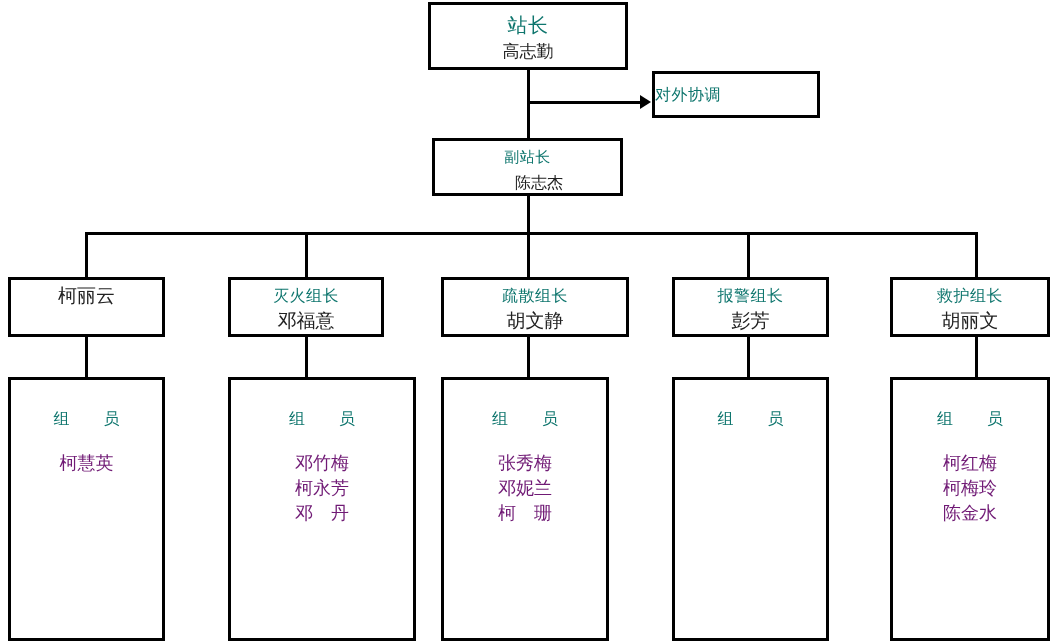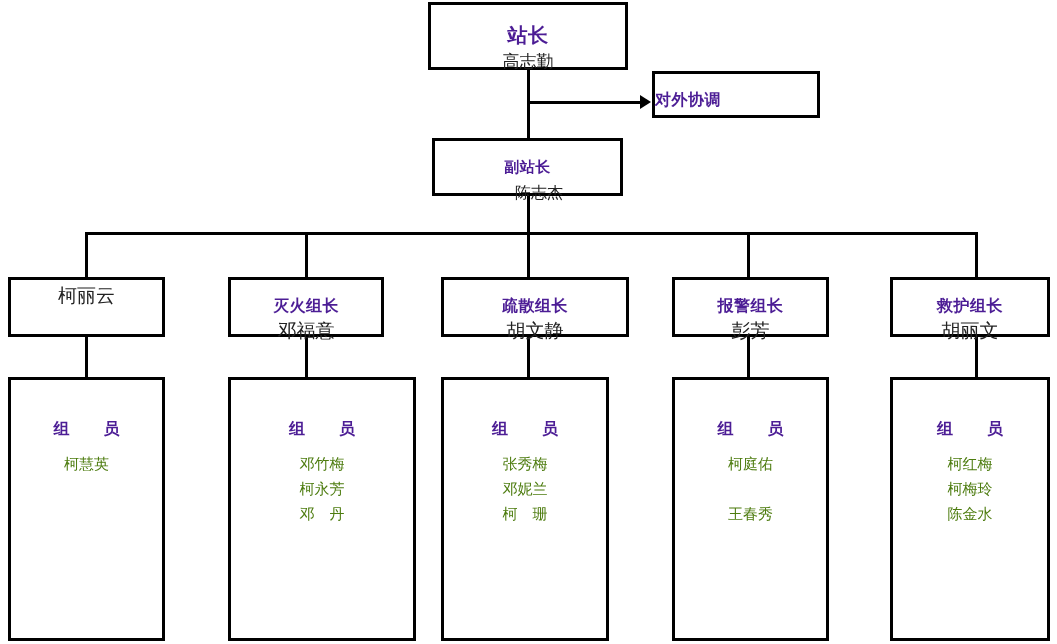--- a/index.html
+++ b/index.html
@@ -19,24 +19,23 @@
   }
   
   .box {
     position: absolute;
     box-sizing: border-box;
     border: 3px solid #000000;
     background: #ffffff;
     text-align: center;
   }
   .box-title {
-    font-weight: bold;
-    color: #4c1d95;
+    font-weight: normal;
+    color: #0f766e;
     letter-spacing: 0.5px;
-    margin-top: 10px;
   }
   .box-sub {
     color: #222222;
     font-weight: normal;
   }
   .title-spaced {
     letter-spacing: 9px;
     padding-left: 9px;
   }
   
@@ -65,21 +64,21 @@
     top: 277px; height: 60px; padding-top: 3px;
   }
   .leader-box .box-title { font-size: 16px; line-height: 25px; }
   .leader-box .box-sub   { font-size: 19px; line-height: 25px; }
 
   
   .member-box {
     top: 377px; height: 264px; padding-top: 28px;
   }
   .member-box .box-title { font-size: 16px; line-height: 22px; }
-  .member-box .members   { font-size: 15px; line-height: 25px; margin-top: 12px; color: #4d7c0f; }
+  .member-box .members   { font-size: 18px; line-height: 25px; margin-top: 20px; color: #701a75; }
   .member-box .members div { white-space: pre; }
 
   
   .line-v {
     position: absolute;
     width: 3px;
     background: #000000;
   }
   .line-h {
     position: absolute;
@@ -178,25 +177,20 @@
     <div class="box-title title-spaced">组　员</div>
     <div class="members">
         <div>张秀梅</div>
         <div>邓妮兰</div>
         <div>柯　珊</div>
       </div>
   </div>
 
   <div class="box member-box" style="left:672px; width:157px;">
     <div class="box-title title-spaced">组　员</div>
-    <div class="members">
-        <div>柯庭佑</div>
-        <div>&nbsp;</div>
-        <div>王春秀</div>
-      </div>
   </div>
 
   <div class="box member-box" style="left:890px; width:160px;">
     <div class="box-title title-spaced">组　员</div>
     <div class="members">
         <div>柯红梅</div>
         <div>柯梅玲</div>
         <div>陈金水</div>
       </div>
   </div>

